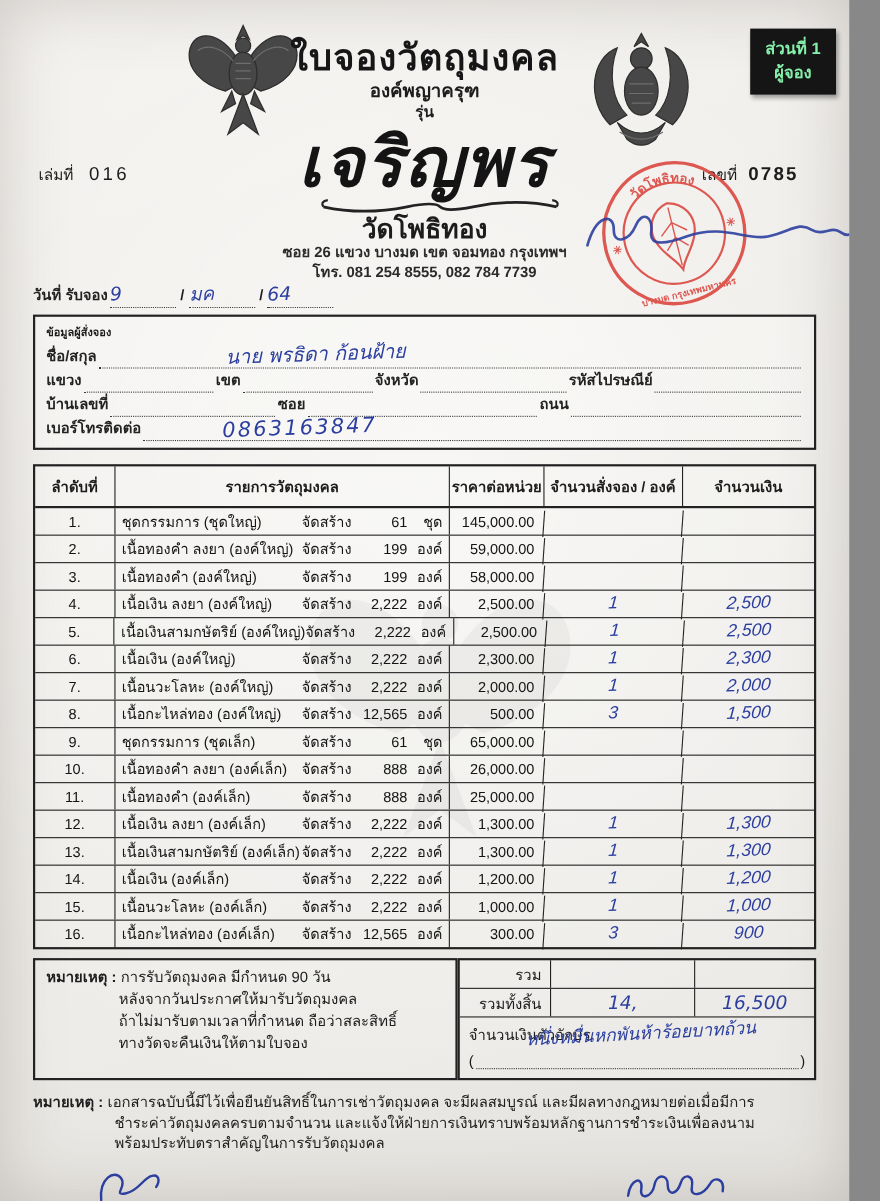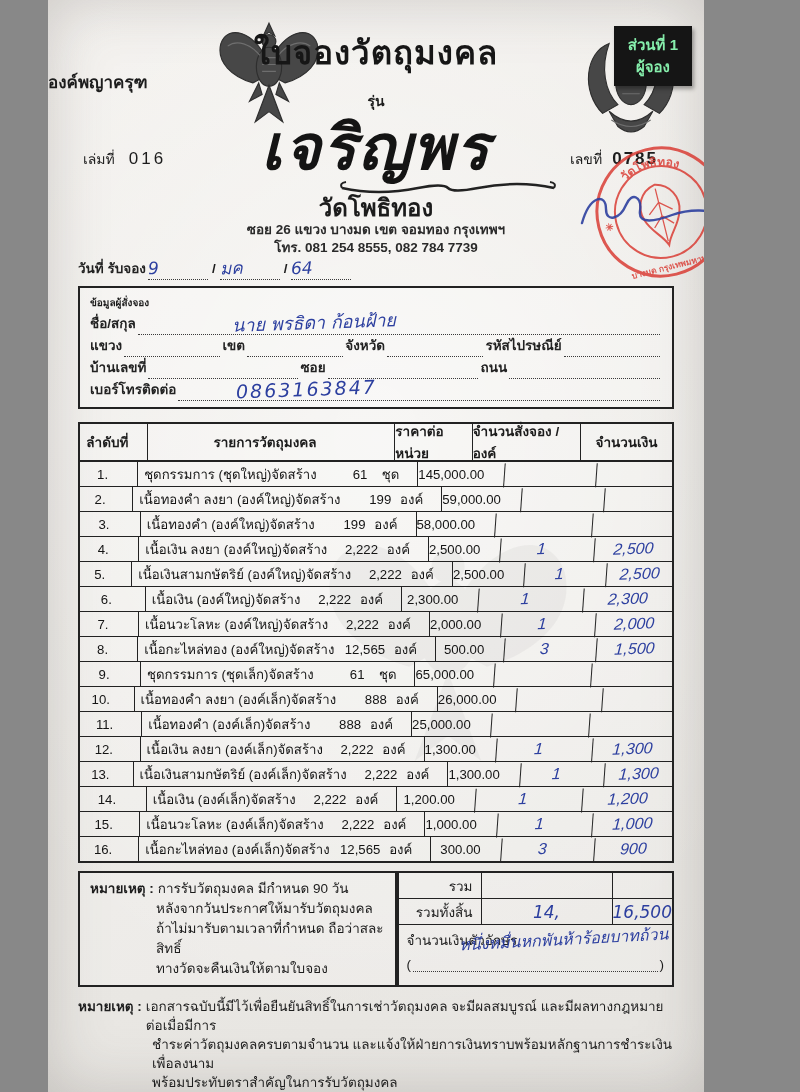--- a/index.html
+++ b/index.html
@@ -1,27 +1,27 @@
 <!DOCTYPE html>
 <html><head>
 <meta charset="utf-8">
 <style>
   html,body{margin:0;padding:0;background:#888;}
   .paper{
-    position:relative;width:656px;height:1092px;overflow:hidden;
+    position:relative;width:772px;height:1092px;overflow:hidden;
     background:
       radial-gradient(120% 90% at 50% 40%, rgba(255,255,255,.55) 0%, rgba(255,255,255,0) 60%),
       linear-gradient(158deg,#f4f2ef 0%,#edebe7 45%,#e6e4e0 100%);
     box-shadow:inset 0 0 60px rgba(90,85,80,.25);
-    font-family:"Liberation Sans",sans-serif;color:#1c1c1c;margin-left:48px;
+    font-family:"Liberation Sans",sans-serif;color:#1c1c1c;
   }
   .abs{position:absolute;}
   
   .main-title{left:0;right:0;top:26px;text-align:center;font-size:33px;font-weight:700;letter-spacing:1px;color:#161616;}
-  .sub-title{left:0;right:0;top:68px;font-size:17px;font-weight:700;}
+  .sub-title{left:0;right:0;top:68px;text-align:center;font-size:17px;font-weight:700;}
   .edition-label{left:0;right:0;top:90px;text-align:center;font-size:14px;font-weight:700;}
   .edition-name{left:0;right:0;top:98px;text-align:center;font-size:62px;font-weight:700;
     font-family:"DejaVu Serif",serif;font-style:italic;color:#141414;letter-spacing:2px;}
   .ornament{left:290px;top:180px;}
   .temple-name{left:0;right:0;top:188px;text-align:center;font-size:24px;font-weight:700;}
   .temple-address{left:0;right:0;top:218px;text-align:center;font-size:13.5px;font-weight:700;color:#2a2a2a;}
   .temple-phone{left:0;right:0;top:236px;text-align:center;font-size:13.5px;font-weight:700;color:#2a2a2a;}
   .part-box{right:12px;top:26px;background:#151515;color:#86efac;text-align:center;
     padding:8px 14px;font-size:15px;font-weight:700;line-height:1.45;box-shadow:2px 3px 4px rgba(0,0,0,.35);}
   .book-no{left:35px;top:148px;font-size:14px;}
@@ -41,21 +41,21 @@
   .flabel{white-space:nowrap;font-weight:700;color:#222;}
   .dots{flex:1;border-bottom:1.6px dotted #3a3a3a;position:relative;height:20px;margin:0 2px;}
   .hw-over{position:absolute;bottom:0;font-size:17px;white-space:nowrap;transform:rotate(-2deg);}
   .date-line{width:330px;}
   .date-line .dots{max-width:60px;}
   .slash{padding:0 2px;font-weight:700;}
   .info-box{border:2px solid #222;margin-top:6px;padding:4px 10px 6px 10px;background:rgba(255,255,255,.25);}
   .info-title{font-weight:700;font-size:10px;line-height:21px;}
   
   .tbl{margin-top:13px;border:2px solid #222;background:rgba(255,255,255,.2);}
-  .trow,.thead{display:flex;align-items:stretch;gap:12px;}
+  .trow,.thead{display:flex;align-items:stretch;}
   .thead{height:36px;border-bottom:2px solid #222;font-weight:700;}
   .thead .c{display:flex;align-items:center;justify-content:center;font-size:13.5px;}
   .trow{height:24px;border-bottom:1px solid #222;}
   .trow:last-child{border-bottom:none;}
   .c{box-sizing:border-box;display:flex;align-items:center;}
   .c+ .c{border-left:1px solid #222;}
   .c1{width:74px;justify-content:center;}
   .c2{width:314px;padding:0 6px;}
   .c3{width:88px;justify-content:flex-end;padding-right:8px;}
   .c4{width:130px;justify-content:center;}

